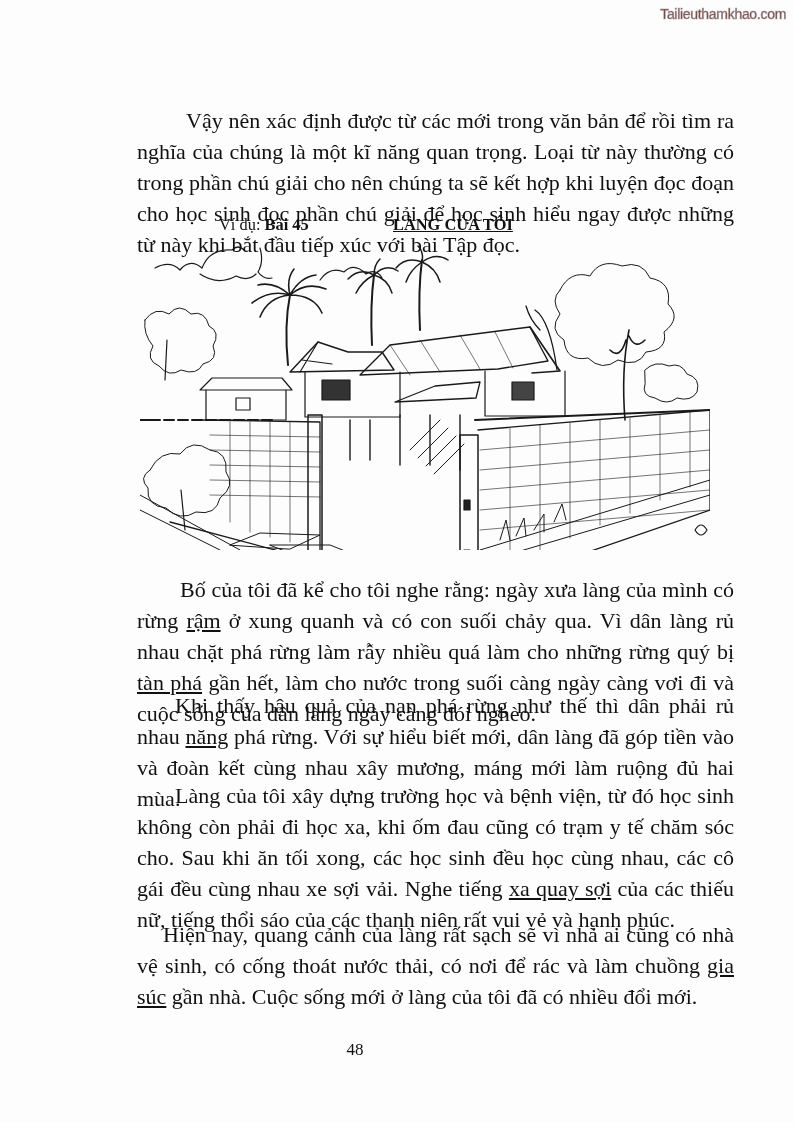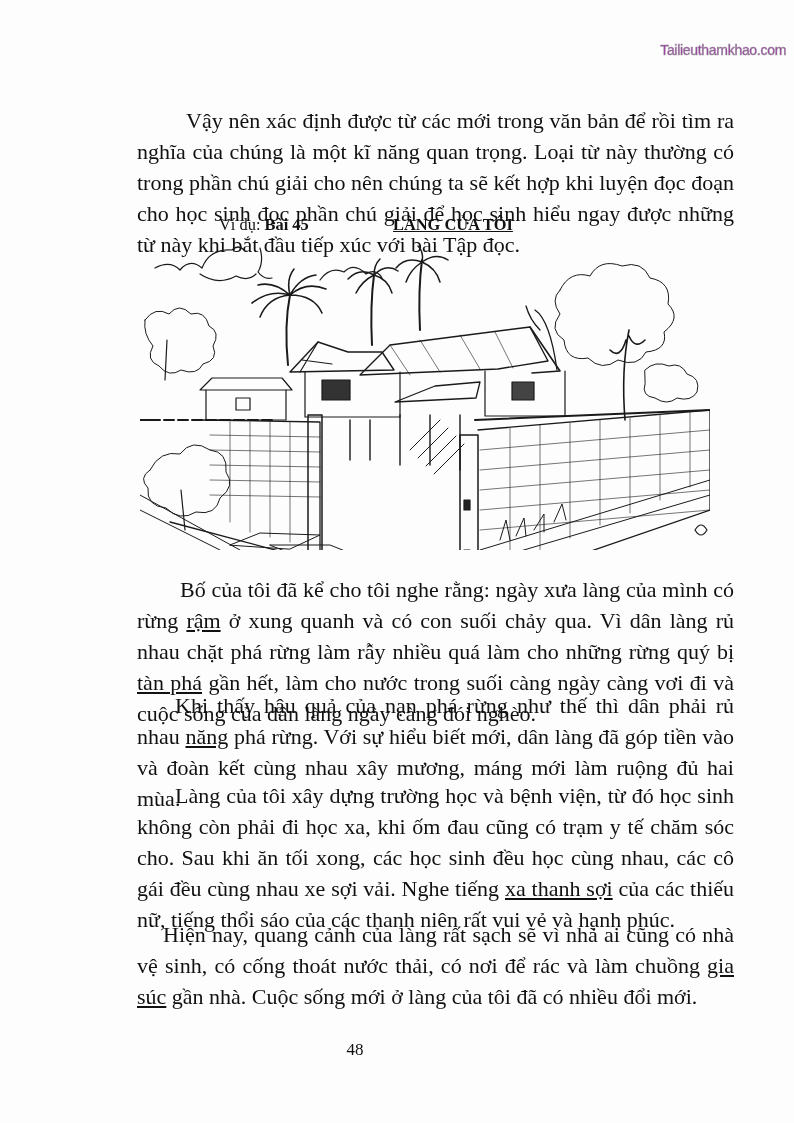--- a/index.html
+++ b/index.html
@@ -14,24 +14,23 @@
       overflow: hidden;
       font-family: "Liberation Serif", "DejaVu Serif", serif;
       color: #111;
     }
     .watermark {
       position: absolute;
       top: 6px;
       right: 8px;
       font-family: "Liberation Sans", "DejaVu Sans", sans-serif;
       font-size: 14px;
-      color: #a21caf;
+      color: #7f1d1d;
       -webkit-text-stroke: 0.6px #9a9a9a;
       letter-spacing: -0.3px;
-      margin-top: 36px;
     }
     .page {
       position: absolute;
       left: 121px;
       width: 597px;
       top: 0;
     }
     .para {
       position: absolute;
       left: 0;
@@ -88,21 +87,21 @@
 
   <div class="example-heading">
     <span class="label"><span>Ví dụ: </span><span class="lesson">Bài 45</span></span>
     <span class="title">LÀNG CỦA TÔI</span>
   </div>
 
   <p class="para italic p1"><span>Bố của tôi đã  kể cho tôi nghe rằng: ngày xưa làng của mình có rừng </span><u>rậm</u><span> ở xung quanh và có con suối chảy qua. Vì dân làng rủ nhau chặt phá rừng làm rẫy nhiều quá làm cho những rừng quý bị </span><u>tàn phá</u><span> gần hết, làm cho nước trong suối càng ngày càng vơi đi và cuộc sống của dân làng ngày càng đói nghèo.</span></p>
 
   <p class="para italic p2"><span>Khi thấy hậu quả của nạn phá rừng như thế  thì dân phải rủ nhau </span><u>năng</u><span> phá rừng. Với sự hiểu biết mới, dân làng đã  góp tiền vào và đoàn kết cùng nhau xây mương, máng mới làm ruộng đủ hai mùa.</span></p>
 
-  <p class="para italic p3"><span>Làng của tôi xây dựng trường học và bệnh viện,  từ đó học sinh không còn phải đi học xa, khi ốm đau cũng có trạm y tế chăm sóc cho. Sau khi ăn tối xong, các học sinh đều học cùng nhau, các cô gái đều cùng nhau xe sợi vải. Nghe tiếng </span><u>xa thanh sợi</u><span> của các thiếu nữ, tiếng thổi sáo của các thanh niên rất vui vẻ và hạnh phúc.</span></p>
+  <p class="para italic p3"><span>Làng của tôi xây dựng trường học và bệnh viện,  từ đó học sinh không còn phải đi học xa, khi ốm đau cũng có trạm y tế chăm sóc cho. Sau khi ăn tối xong, các học sinh đều học cùng nhau, các cô gái đều cùng nhau xe sợi vải. Nghe tiếng </span><u>xa quay sợi</u><span> của các thiếu nữ, tiếng thổi sáo của các thanh niên rất vui vẻ và hạnh phúc.</span></p>
 
   <p class="para italic p4"><span>Hiện nay, quang cảnh của làng rất sạch sẽ vì nhà ai cũng có nhà vệ sinh, có cống thoát nước thải, có nơi để rác và làm chuồng </span><u>gia súc</u><span> gần nhà. Cuộc sống mới ở làng của tôi đã có nhiều đổi mới.</span></p>
 </div>
 
 <svg class="illustration" viewBox="0 0 570 310" xmlns="http://www.w3.org/2000/svg" fill="none" stroke="#1a1a1a" stroke-width="1.2" stroke-linecap="round" stroke-linejoin="round">
 
   <path d="M15 28 q15 -8 25 2 q10 -12 22 -2 q8 -20 30 -18 q6 -6 12 0"></path>
   <path d="M60 34 q18 12 36 2 q12 6 20 -2"></path>
   <path d="M180 40 q10 -14 24 -8 q10 -10 22 2 q10 -6 16 4"></path>
   <path d="M120 8 q4 14 -2 24 q6 8 14 6"></path>

